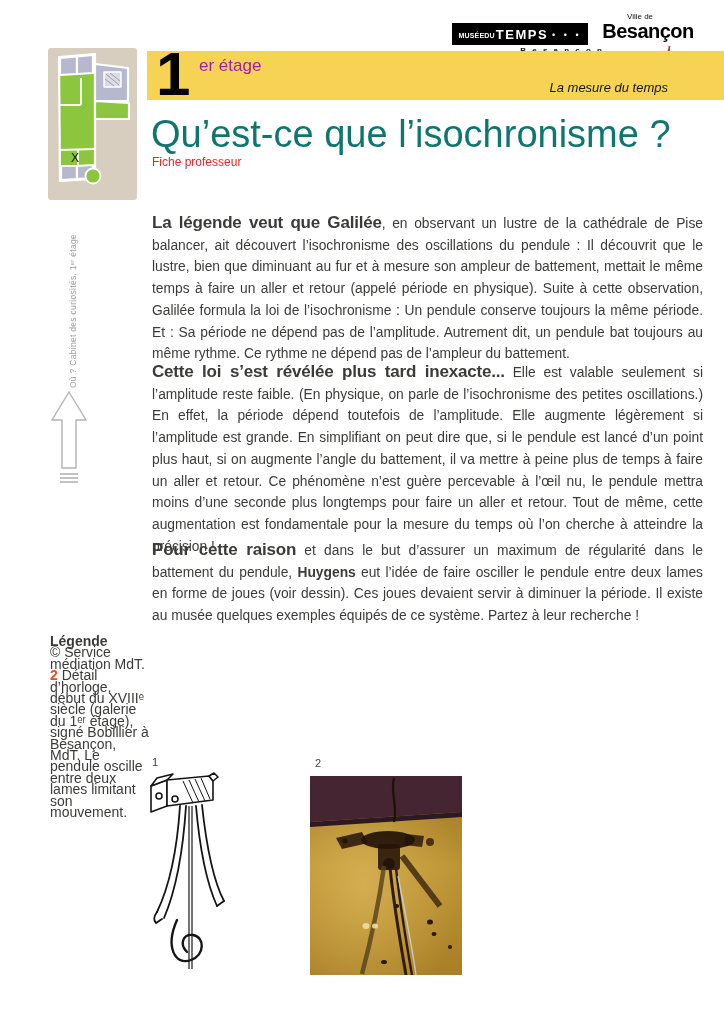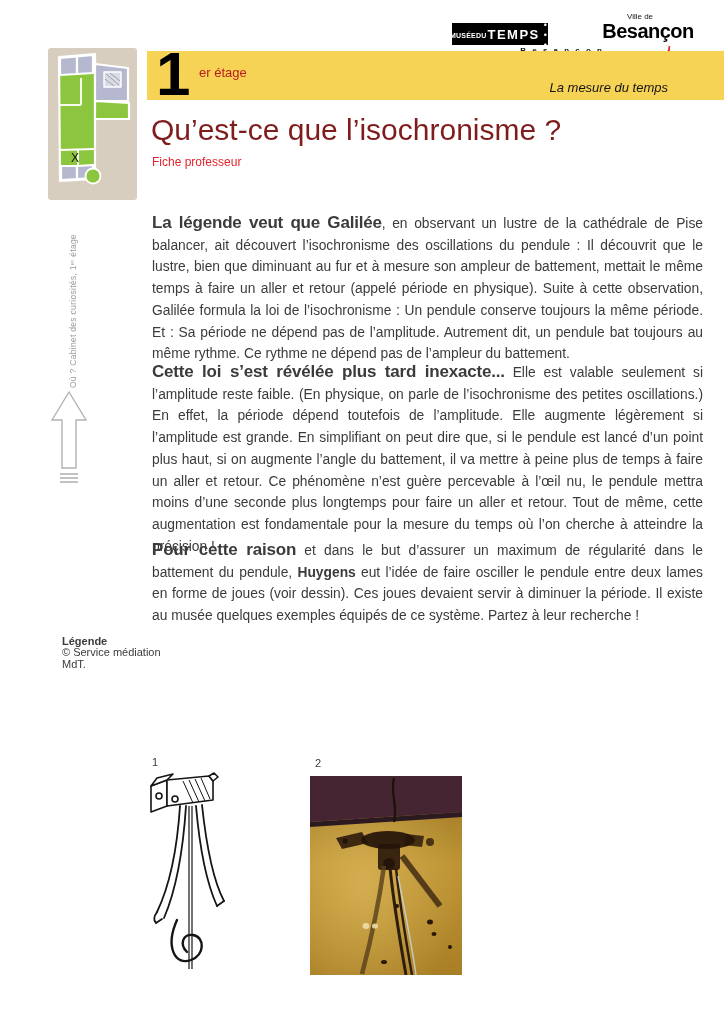--- a/index.html
+++ b/index.html
@@ -6,21 +6,21 @@
   .page{
     position:relative; width:724px; height:1024px; margin:0 auto;
     background:#fff; overflow:hidden;
     font-family:"Liberation Sans","DejaVu Sans",sans-serif;
     color:var(--body_text,#3b3b3a);
   }
   .abs{position:absolute;}
 
   
   .mdt-box{
-    left:452px; top:23px; width:96px; height:22px; background:#000;
+    left:452px; top:23px; width:136px; height:22px; background:#000;
     color:#fff; display:flex; align-items:center; justify-content:center;
   }
   .mdt-small{font-size:7px; letter-spacing:0.2px; font-weight:bold; margin-top:2px;}
   .mdt-temps{font-size:13px; font-weight:bold; letter-spacing:1.5px; margin-left:1px;}
   .mdt-dots{font-size:9px; letter-spacing:3px; margin-left:4px; margin-top:2px;}
   .mdt-city{
     left:452px; top:46px; width:152px; text-align:right;
     font-size:8px; font-weight:bold; letter-spacing:2px; color:#111;
   }
   .city-logo{left:598px; top:12px; width:100px; text-align:center;}
@@ -29,50 +29,50 @@
   .cedilla-mark{
     left:661px; top:45px; width:7px; height:9px;
     border-right:2.5px solid var(--accent_red,#e3242b);
     border-bottom:2.5px solid var(--accent_red,#e3242b);
     border-radius:0 0 7px 0; transform:rotate(8deg);
   }
 
   
   .band{left:147px; top:51px; width:577px; height:49px; background:var(--band_yellow,#f6d355);}
   .band-number{position:absolute; left:9px; top:-7px; font-size:62px; line-height:60px; font-weight:800; color:#000;}
-  .band-floor{position:absolute; left:52px; top:14px; font-size:13px; color:#b91c1c;}
+  .band-floor{position:absolute; left:52px; top:5px; font-size:17px; color:#a21caf;}
   .band-section{position:absolute; right:56px; bottom:5px; font-size:13px; font-style:italic; color:#141414;}
 
   
   .map{left:48px; top:48px; width:89px; height:152px;}
   .map svg{display:block;}
   .map text{font-family:"Liberation Sans","DejaVu Sans",sans-serif;}
 
   
   .v-label{
     left:-10px; top:305px; width:168px; height:12px;
     transform:rotate(-90deg);
     font-size:8.5px; letter-spacing:0.3px; color:var(--muted_gray,#9b9b9b);
     text-align:center; white-space:nowrap;
   }
   .up-arrow{left:50px; top:390px;}
 
   
-  .title{left:151px; top:113px; width:560px; font-size:30px; font-weight:400;
-         letter-spacing:0px; color:#7f1d1d;}
+  .title{left:151px; top:113px; width:560px; font-size:38px; font-weight:400;
+         letter-spacing:0px; color:#0f766e;}
   .subtitle{left:152px; top:155px; font-size:12px; color:var(--accent_red,#e3242b);}
 
   
   .col{left:152px; width:551px; text-align:justify; font-size:13.8px; line-height:21.7px; color:var(--body_text,#3b3b3a);}
   .col .lead{font-size:17px; font-weight:bold; letter-spacing:-0.2px;}
   .col .b{font-weight:bold;}
   .p1{top:212px;} .p2{top:361px;} .p3{top:539px;}
 
   
-  .legend{left:50px; top:636px; width:99px; font-size:11px; line-height:11.4px; color:#3b3b3a;margin-left:12px;}
+  .legend{left:50px; top:636px; width:99px; font-size:14px; line-height:11.4px; color:#3b3b3a;}
   .legend .lg-head{font-weight:bold; display:block;}
   .legend .num{color:var(--legend_num,#e2501e); font-weight:bold;}
   .legend .it{font-style:italic;}
 
   
   .fig-label{font-size:11px; color:#3b3b3a;}
   .fig1-label{left:152px; top:756px;}
   .fig2-label{left:315px; top:757px;}
   .fig1{left:147px; top:772px;}
   .fig2{left:310px; top:776px;}
@@ -149,20 +149,21 @@
 
   <p class="abs col p1" style="margin:0;"><span class="lead">La légende veut que Galilée</span><span>, en observant un lustre de la cathédrale de Pise balancer, ait découvert l’isochronisme des oscillations du pendule : Il découvrit que le lustre, bien que diminuant au fur et à mesure son ampleur de battement, mettait le même temps à faire un aller et retour (appelé période en physique). Suite à cette observation, Galilée formula la loi de l’isochronisme : Un pendule conserve toujours la même période. Et : Sa période ne dépend pas de l’amplitude. Autrement dit, un pendule bat toujours au même rythme. Ce rythme ne dépend pas de l’ampleur du battement.</span></p>
 
   <p class="abs col p2" style="margin:0;"><span class="lead">Cette loi s’est révélée plus tard inexacte...</span><span> Elle est valable seulement si l’amplitude reste faible. (En physique, on parle de l’isochronisme des petites oscillations.) En effet, la période dépend toutefois de l’amplitude. Elle augmente légèrement si l’amplitude est grande. En simplifiant on peut dire que, si le pendule est lancé d’un point plus haut, si on augmente l’angle du battement, il va mettre à peine plus de temps à faire un aller et retour. Ce phénomène n’est guère percevable à l’œil nu, le pendule mettra moins d’une seconde plus longtemps pour faire un aller et retour. Tout de même, cette augmentation est fondamentale pour la mesure du temps où l’on cherche à atteindre la précision !</span></p>
 
   <p class="abs col p3" style="margin:0;"><span class="lead">Pour cette raison</span><span> et dans le but d’assurer un maximum de régularité dans le battement du pendule, </span><span class="b">Huygens</span><span> eut l’idée de faire osciller le pendule entre deux lames en forme de joues (voir dessin). Ces joues devaient servir à diminuer la période. Il existe au musée quelques exemples équipés de ce système. Partez à leur recherche !</span></p>
 
   <div class="abs legend">
     <span class="lg-head">Légende</span>
     <div>© Service médiation MdT.</div>
+    <div><span class="num">2</span><span> Détail d’horloge, début du XVIIIᵉ siècle (galerie du 1ᵉʳ étage), signé Bobillier à Besançon, MdT. Le pendule oscille entre deux lames limitant son mouvement.</span></div>
   </div>
 
   <div class="abs fig-label fig1-label">1</div>
   <svg class="abs fig1" width="88" height="204" viewBox="0 0 88 204">
     <g fill="#fff" stroke="#151515" stroke-width="1.6" stroke-linejoin="round">
       <polygon points="4,14 20,8 20,34 4,40"></polygon>
       <polygon points="4,14 10,6 26,2 20,8"></polygon>
       <polygon points="20,8 62,4 66,9 66,28 20,34"></polygon>
       <polygon points="62,4 67,1 71,5 66,9"></polygon>
       <circle cx="12" cy="24" r="3"></circle>

